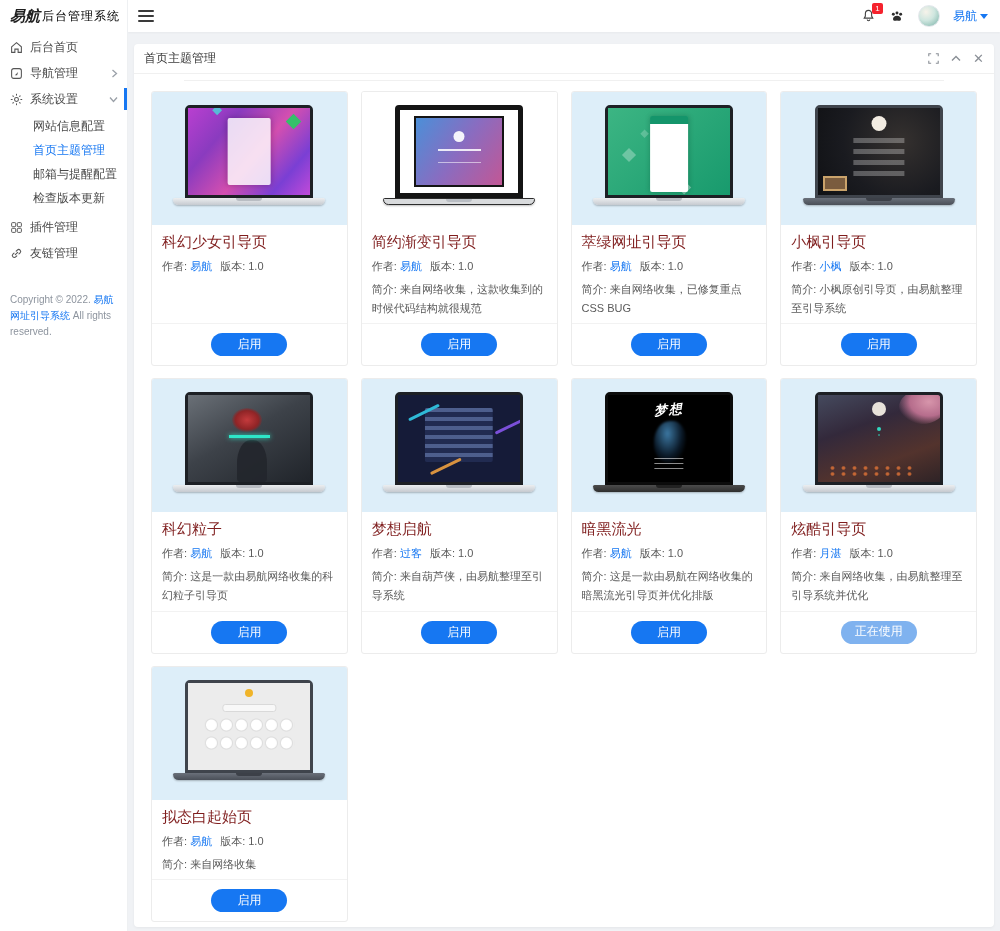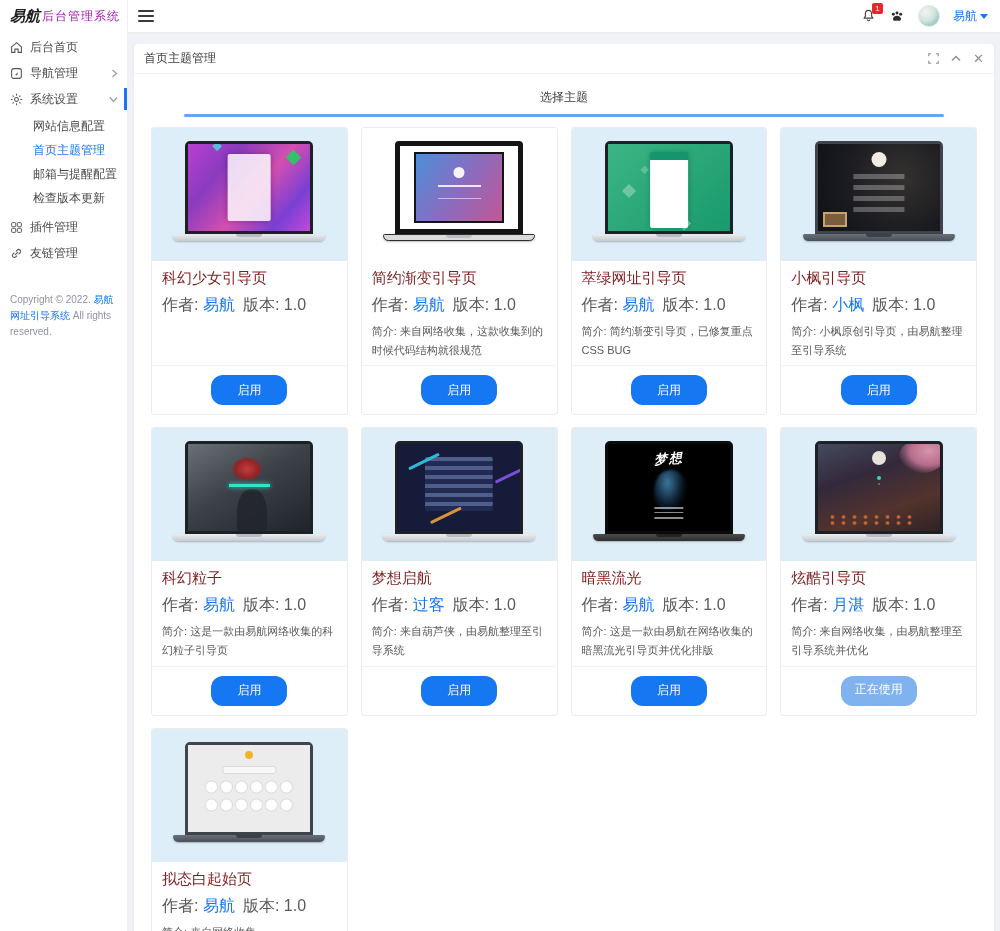--- a/index.html
+++ b/index.html
@@ -6,21 +6,21 @@
   html,body { width:1000px; height:931px; overflow:hidden; background:#f0f2f5;
     font-family:"Liberation Sans","DejaVu Sans",sans-serif; }
   a { text-decoration:none; }
 
   
   .sidebar { position:fixed; left:0; top:0; bottom:0; width:128px; background:#fff;
     border-right:1px solid #eef0f2; z-index:5; }
   .logo { height:32px; display:flex; align-items:center; padding-left:10px; white-space:nowrap; }
   .logo .brand { font-family:"DejaVu Serif","Liberation Serif",serif; font-style:italic;
     font-weight:bold; font-size:15px; color:#1f1f1f; margin-right:2px; }
-  .logo .suffix { font-size:12px; color:#a21caf; letter-spacing:1px; }
+  .logo .suffix { font-size:12px; color:#000000; letter-spacing:1px; }
   .menu { margin-top:2px; }
   .menu-item { position:relative; display:flex; align-items:center; height:26px; padding:0 10px;
     font-size:12px; color:#4a4a4a; cursor:pointer; }
   .menu-item .mi-icon { width:13px; height:13px; margin-right:7px; flex:0 0 13px; display:flex; }
   .menu-item .chev { position:absolute; right:9px; color:#9aa0a8; display:flex; }
   .menu-item.parent-active::after { content:""; position:absolute; right:0; top:2px; bottom:2px;
     width:3px; background:#1677f2; }
   .submenu { margin:2px 0 4px; }
   .submenu-item { height:24px; display:flex; align-items:center; padding-left:33px;
     font-size:12px; color:#4a4a4a; cursor:pointer; }
@@ -64,25 +64,25 @@
   .tab.active::after { content:""; position:absolute; left:0; right:0; bottom:-1px; height:3px;
     background:#63a7f3; border-radius:2px; }
 
   
   .theme-grid { display:grid; grid-template-columns:repeat(4,1fr); gap:12px 13px; padding:10px 17px 0; }
   .theme-card { border:1px solid #ececec; border-radius:3px; background:#fff; display:flex;
     flex-direction:column; overflow:hidden; }
   .thumb { height:133px; background:#ddeef9; position:relative; flex:0 0 133px; }
   .t-info { padding:7px 10px 6px; flex:1; }
   .t-name { font-size:15px; color:#7f1d1d; font-weight:400; margin:1px 0 7px; }
-  .t-meta { font-size:16px; color:#5a5a5a; margin-bottom:6px; }
+  .t-meta { font-size:11px; color:#5a5a5a; margin-bottom:6px; }
   .t-meta .author { color:#1677f2; margin-right:8px; }
   .t-intro { font-size:11px; color:#5a5a5a; line-height:1.7; }
   .card-footer { border-top:1px solid #f2f2f2; padding:9px 0; text-align:center; }
-  .btn-enable { display:inline-block; width:76px; line-height:23px; height:30px; background:#1677f2;
+  .btn-enable { display:inline-block; width:76px; line-height:23px; height:23px; background:#1677f2;
     color:#fff; font-size:12px; border:none; border-radius:12px; cursor:pointer; }
   .btn-inuse { background:#7fb2ef;font-family:Liberation Mono, monospace; }
 
   
   .laptop { position:absolute; left:50%; top:13px; transform:translateX(-50%); width:152px; }
   .lt-screen { margin:0 12px; height:93px; background:#1d2025; border:3px solid #1d2025;
     border-radius:5px 5px 0 0; }
   .lt-display { width:100%; height:100%; position:relative; overflow:hidden; background:#111; }
   .lt-base { height:7px; background:linear-gradient(#eceef0,#c6cad0); border-radius:2px 2px 7px 7px;
     position:relative; box-shadow:0 1px 2px rgba(0,0,0,.25); }
@@ -340,21 +340,20 @@
           <span class="tool">
             <svg width="10" height="7" viewBox="0 0 10 7">
                 <path d="M1 5.5L5 1.5l4 4" fill="none" stroke="#8a8f96" stroke-width="1.4"></path>
               </svg>
           </span>
           <span class="tool close-x">✕</span>
         </span>
       </div>
 
       <div class="tabs">
-        <div class="tab active">选择主题</div>
       </div>
 
       <div class="theme-grid">
   <div class="theme-card th-scifi-anime-girl lap-silver">
     <div class="thumb">
       <div class="laptop">
         <div class="lt-screen">
           <div class="lt-display">
             <div class="lt-text"></div>
 
@@ -411,21 +410,21 @@
         </div>
         <div class="lt-base"></div>
       </div>
     </div>
     <div class="t-info">
       <div class="t-name">萃绿网址引导页</div>
       <div class="t-meta">
         <span>作者: </span><a class="author" href="#">易航</a><span>版本: </span><span>1.0</span>
       </div>
       <div class="t-intro">
-        <span>简介: </span><span>简约渐变引导页，已修复重点CSS BUG</span>
+        <span>简介: </span><span>来自网络收集，已修复重点CSS BUG</span>
       </div>
     </div>
     <div class="card-footer">
       <button class="btn-enable">启用</button>
     </div>
   </div>
 
   <div class="theme-card th-maple-dark lap-dark">
     <div class="thumb">
       <div class="laptop">

